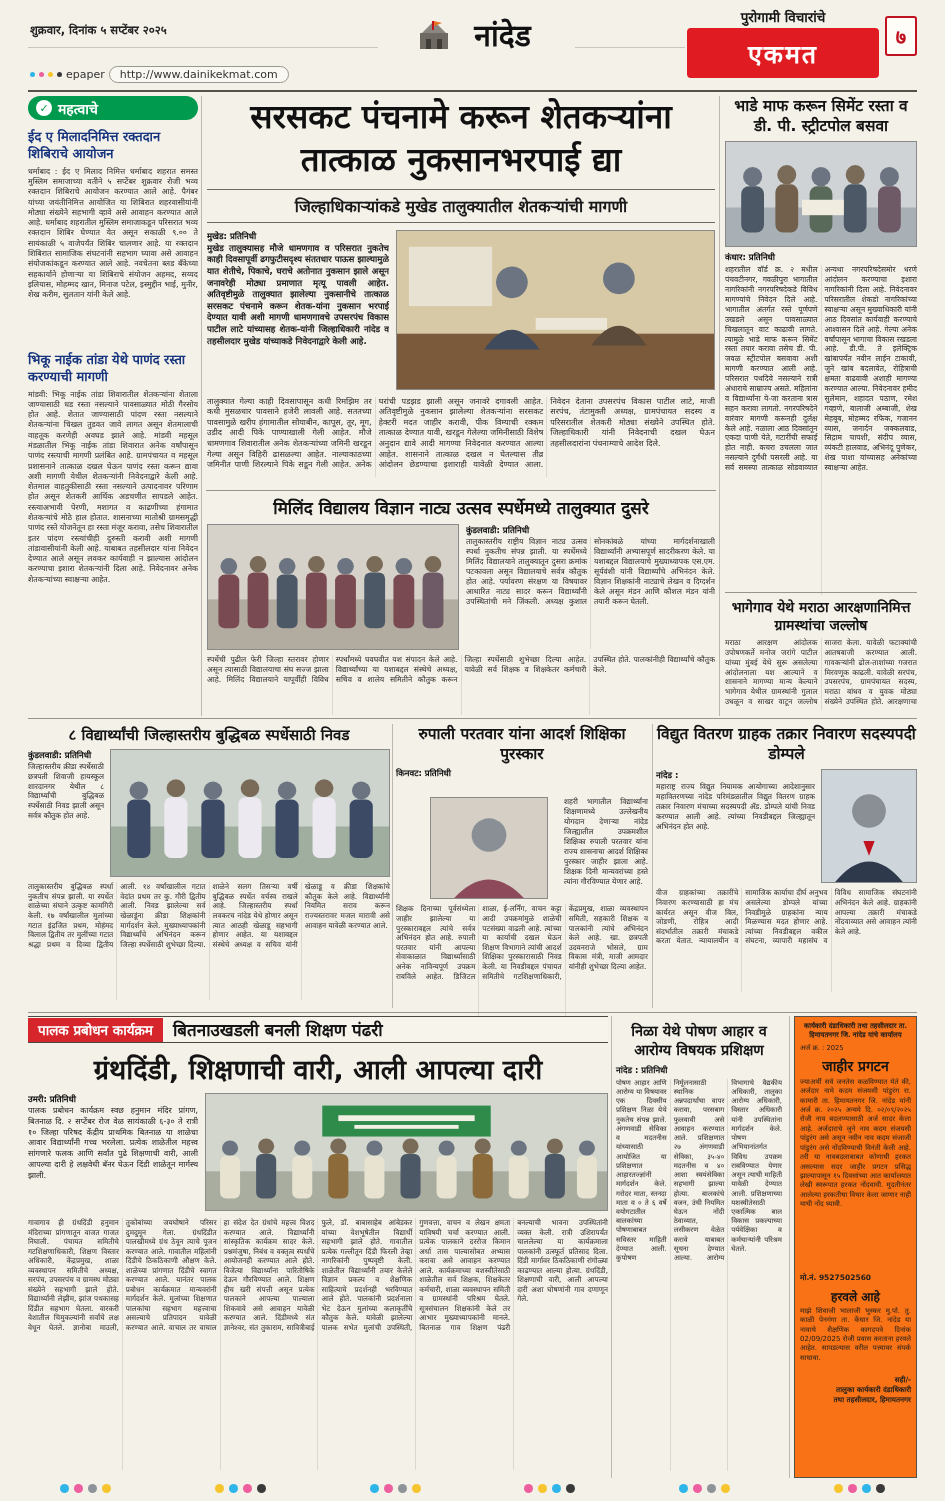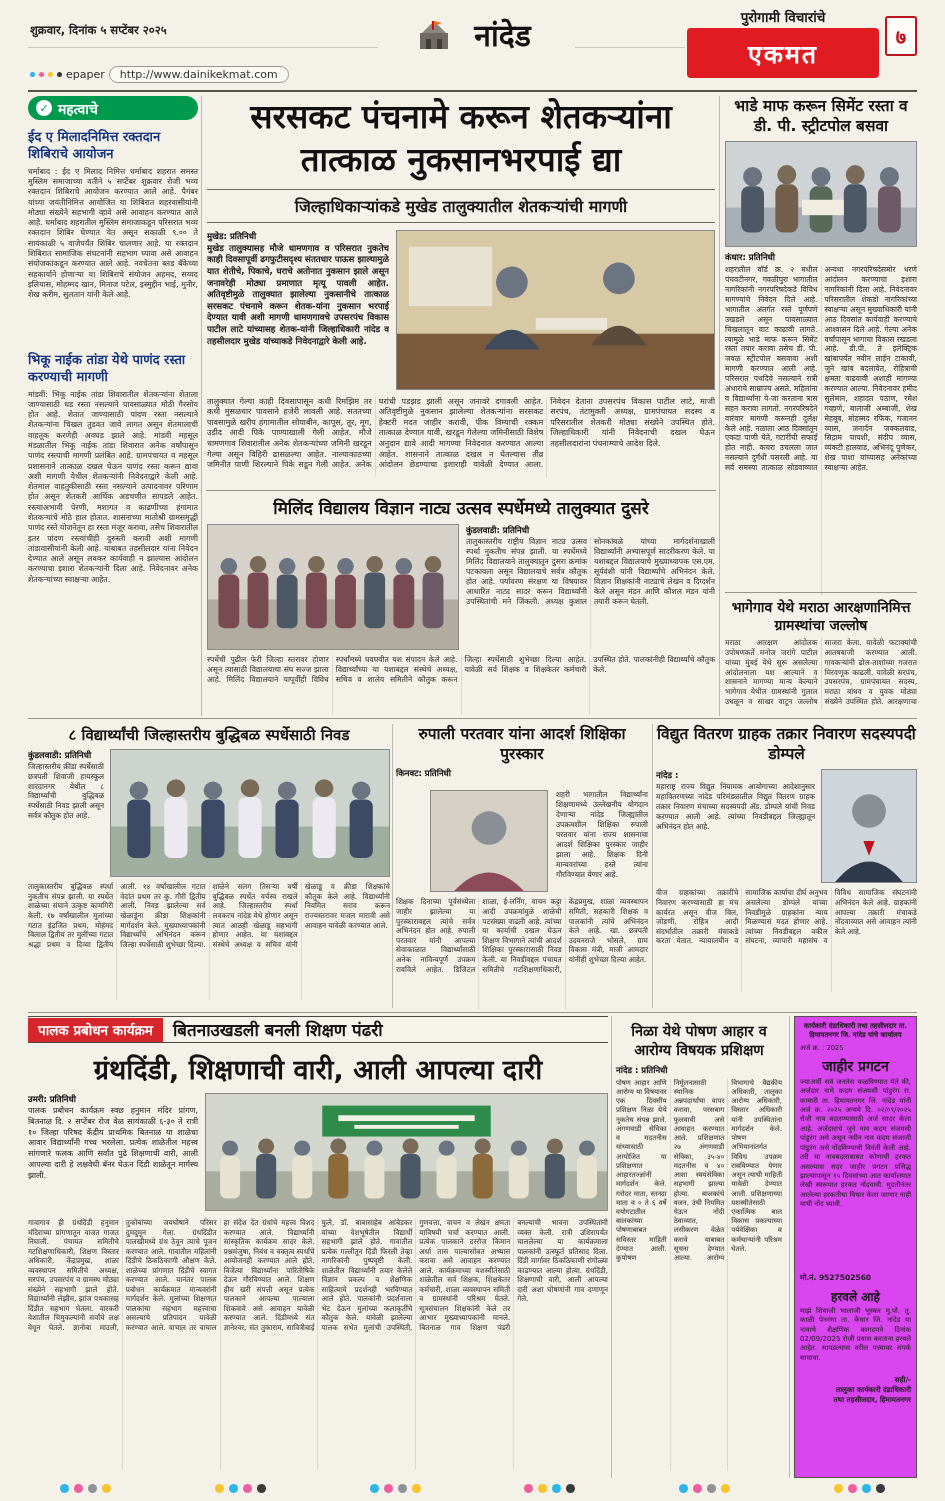--- a/index.html
+++ b/index.html
@@ -67,21 +67,21 @@
   #chess{position:absolute;left:28px;top:724px;width:362px;}
   #chess-h{font-size:15px;text-align:center;}
   #chess-row{margin-top:5px;display:flex;gap:6px;height:128px;}
   #chess-intro{width:76px;flex:none;overflow:hidden;}
   #chess-intro .txt{font-size:7.4px;line-height:1.32;text-align:justify;}
   #chess-photo{flex:1;}
   #chess-body{margin-top:5px;height:118px;font-size:7.3px;}
   
   #teach{position:absolute;left:396px;top:724px;width:252px;}
   #teach-h{font-size:15.5px;line-height:1.3;text-align:center;}
-  #teach-row{margin-top:12px;display:flex;gap:8px;height:102px;padding-left:34px;}
+  #teach-row{margin-top:19px;display:flex;gap:16px;height:102px;padding-left:34px;}
   #teach-photo{width:116px;flex:none;}
   #teach-lede{flex:1;font-size:7.4px;line-height:1.34;text-align:justify;overflow:hidden;}
   #teach-body{margin-top:5px;height:112px;font-size:7.3px;}
   
   #elec{position:absolute;left:656px;top:724px;width:261px;}
   #elec-h{font-size:15.5px;line-height:1.3;text-align:center;}
   #elec-row{margin-top:5px;display:flex;gap:6px;height:114px;}
   #elec-lede{flex:1;font-size:7.4px;line-height:1.34;text-align:justify;overflow:hidden;}
   #elec-photo{width:94px;flex:none;}
   #elec-body{margin-top:5px;height:104px;font-size:7.3px;}
@@ -96,21 +96,21 @@
   #granth-intro{width:170px;flex:none;overflow:hidden;}
   #granth-intro .txt{font-size:8px;line-height:1.35;text-align:justify;}
   #granth-photo{flex:1;}
   #granth-body{margin-top:7px;height:252px;font-size:7.2px;}
   
   #nila{position:absolute;left:616px;top:1022px;width:166px;}
   #nila-h{font-size:14.5px;line-height:1.3;text-align:center;}
   #nila-body{margin-top:4px;height:392px;font-size:7px;}
   
   #notice{position:absolute;left:794px;top:1016px;width:123px;height:462px;border:1.2px solid #55524c;
-      padding:5px;box-sizing:border-box;background:#d946ef;}
+      padding:5px;box-sizing:border-box;background:#f97316;}
   #notice .office{font-size:6.8px;text-align:center;line-height:1.3;font-weight:600;}
   #notice .caseno{font-size:6.8px;margin-top:3px;}
   #notice-title{font-size:14px;text-align:center;margin-top:4px;}
   #notice-body{font-size:7px;line-height:1.35;text-align:justify;margin-top:3px;height:192px;overflow:hidden;}
   #notice-phone{font-size:7.5px;font-weight:800;margin-top:2px;}
   #notice-lost-title{font-size:12px;text-align:center;margin-top:6px;}
   #notice-lost-body{font-size:7px;line-height:1.35;text-align:justify;margin-top:2px;height:62px;overflow:hidden;}
   #notice-sign{margin-top:6px;text-align:right;font-size:7.2px;font-weight:700;line-height:1.4;}
   
   #regmarks{position:absolute;left:60px;right:60px;top:1484px;display:flex;justify-content:space-between;}

